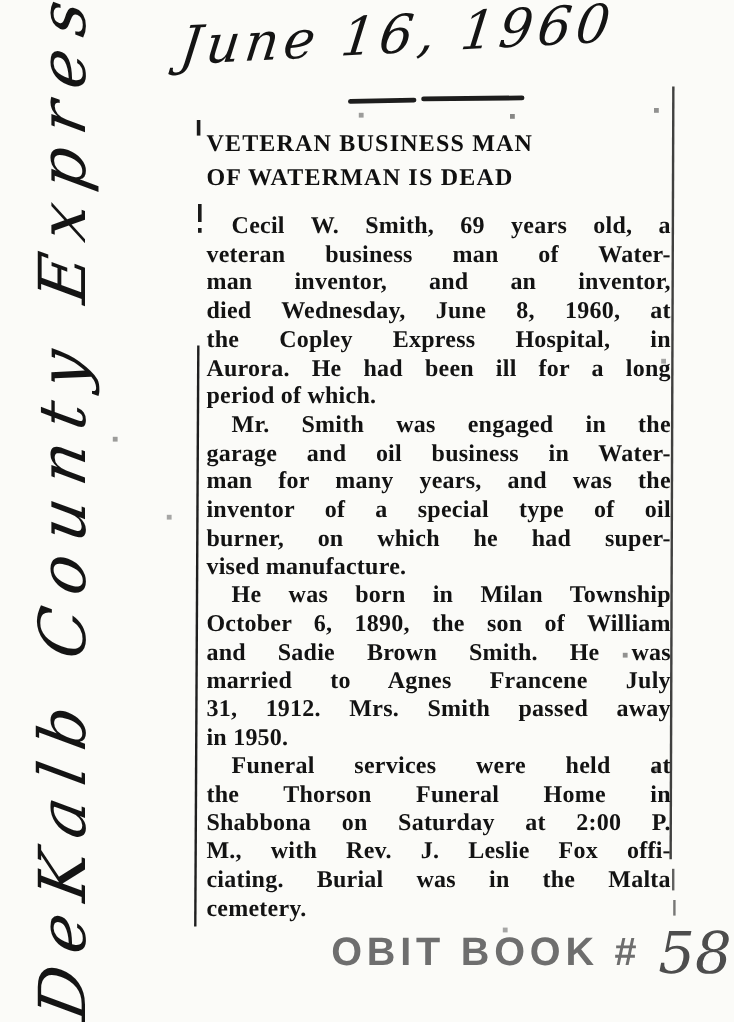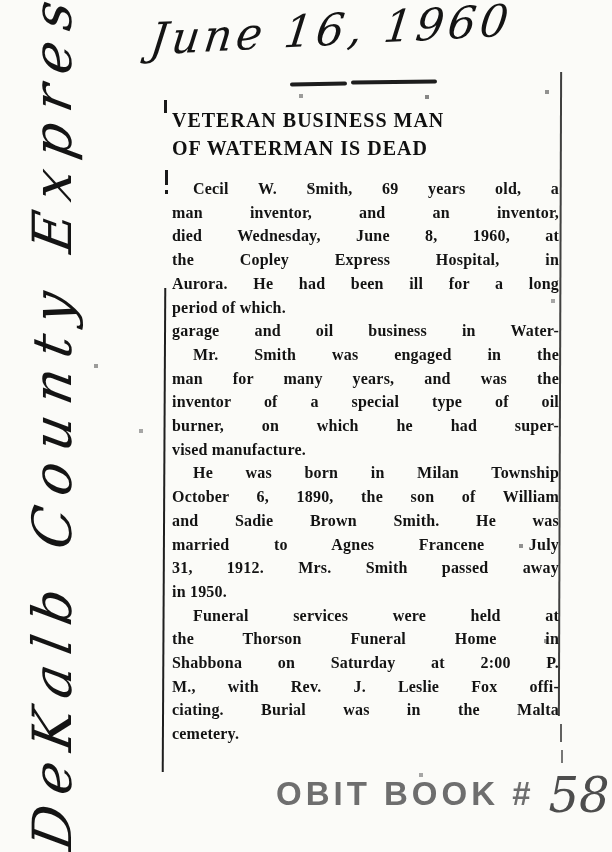--- a/index.html
+++ b/index.html
@@ -43,21 +43,21 @@
       95px 365px 0 1px rgba(40,40,40,.45), 140px 430px 0 1px rgba(40,40,40,.4),
       420px 774px 0 1px rgba(40,40,40,.4), 310px 186px 0 1px rgba(40,40,40,.45);}
   
   .column{position:absolute;left:172px;top:106px;width:387px;}
   .hline{
     font-weight:bold;font-size:20px;line-height:28px;letter-spacing:1px;
     color:#101010;font-family:"Liberation Serif",serif;
   }
   .body{margin-top:15px;}
   .bline{
-    font-weight:bold;font-size:16px;line-height:23.7px;color:#131313;
+    font-weight:bold;font-size:20px;line-height:23.7px;color:#131313;
     text-align:justify;text-align-last:justify;letter-spacing:.2px;
   }
   .bline.indent{text-indent:21px;}
   .bline.last{text-align-last:left;}
   
   .stamp{position:absolute;left:276px;top:764px;white-space:nowrap;}
   .stamp-text{
     font-family:"Liberation Sans",sans-serif;font-weight:bold;
     font-size:33px;letter-spacing:4px;color:#6e6e6e;
   }
@@ -91,34 +91,35 @@
     <div>
 
         <div class="hline">VETERAN BUSINESS MAN</div>
 
         <div class="hline">OF WATERMAN IS DEAD</div>
       </div>
     <div class="body">
 
         <div class="bline indent">Cecil W. Smith, 69 years old, a</div>
 
+        <div class="bline">veteran business man of Water-</div>
 
         <div class="bline">man inventor, and an inventor,</div>
 
         <div class="bline">died Wednesday, June 8, 1960, at</div>
 
         <div class="bline">the Copley Express Hospital, in</div>
 
         <div class="bline">Aurora. He had been ill for a long</div>
 
         <div class="bline last">period of which.</div>
 
+        <div class="bline indent">Mr. Smith was engaged in the</div>
+
         <div class="bline">garage and oil business in Water-</div>
-
-        <div class="bline indent">Mr. Smith was engaged in the</div>
 
         <div class="bline">man for many years, and was the</div>
 
         <div class="bline">inventor of a special type of oil</div>
 
         <div class="bline">burner, on which he had super-</div>
 
         <div class="bline last">vised manufacture.</div>
 
         <div class="bline indent">He was born in Milan Township</div>

